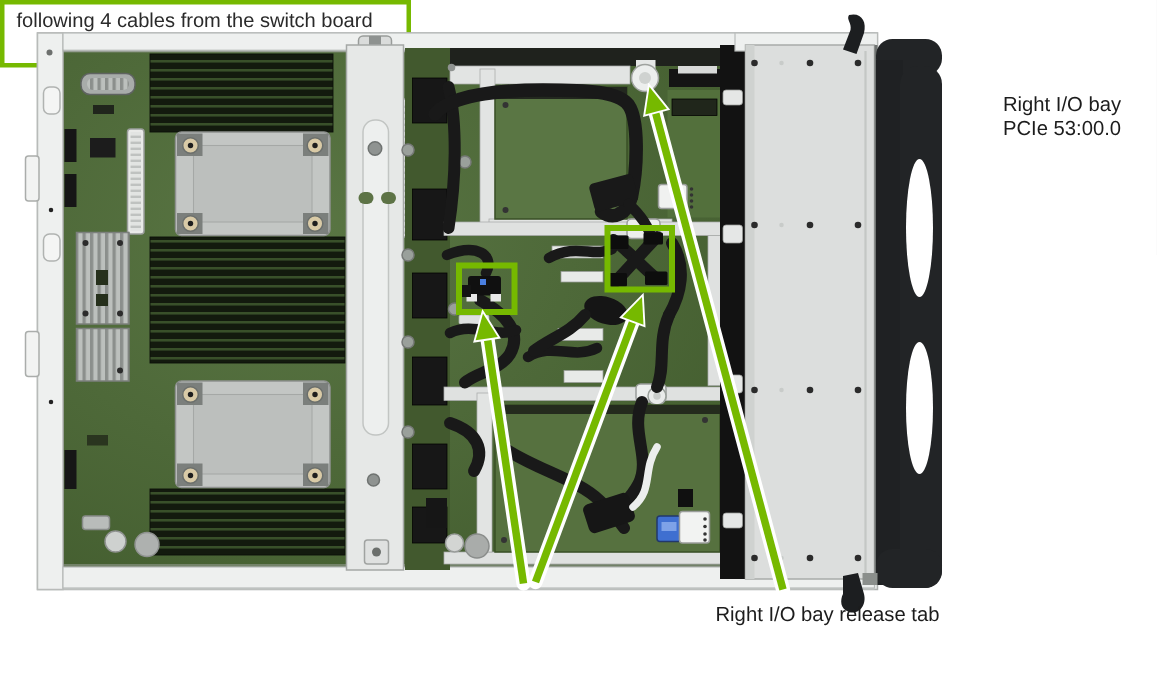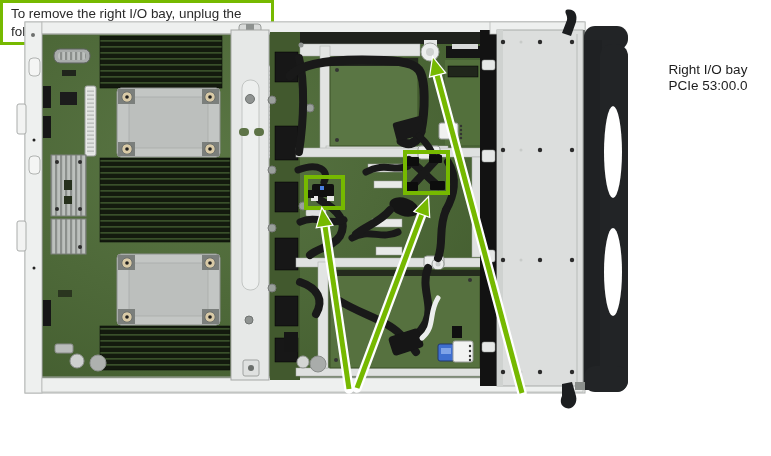--- a/index.html
+++ b/index.html
@@ -349,17 +349,17 @@
     </g>
   </g>
 </svg>
 
   <div id="label-right-bay" class="lbl">
     <div>Right I/O bay</div>
     <div>PCIe 53:00.0</div>
   </div>
 
   <div id="callout-box">
-    <div>To remove the right I/O bay, unplug the</div>
     <div>following 4 cables from the switch board</div>
   </div>
 
+  <div id="label-release-tab" class="lbl">Right I/O bay release tab</div>
 </div>
 
 </body></html>

